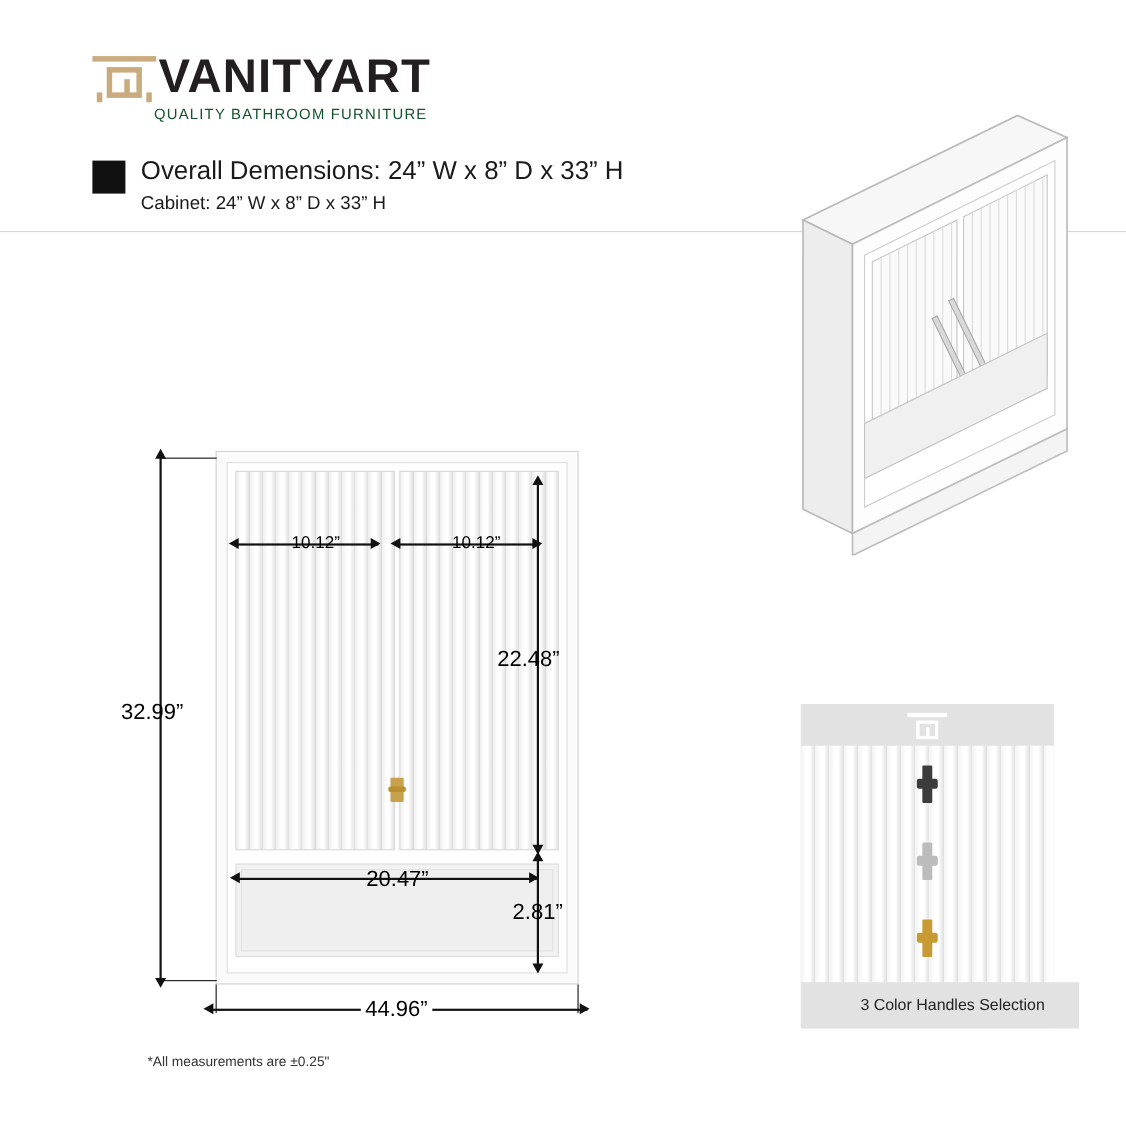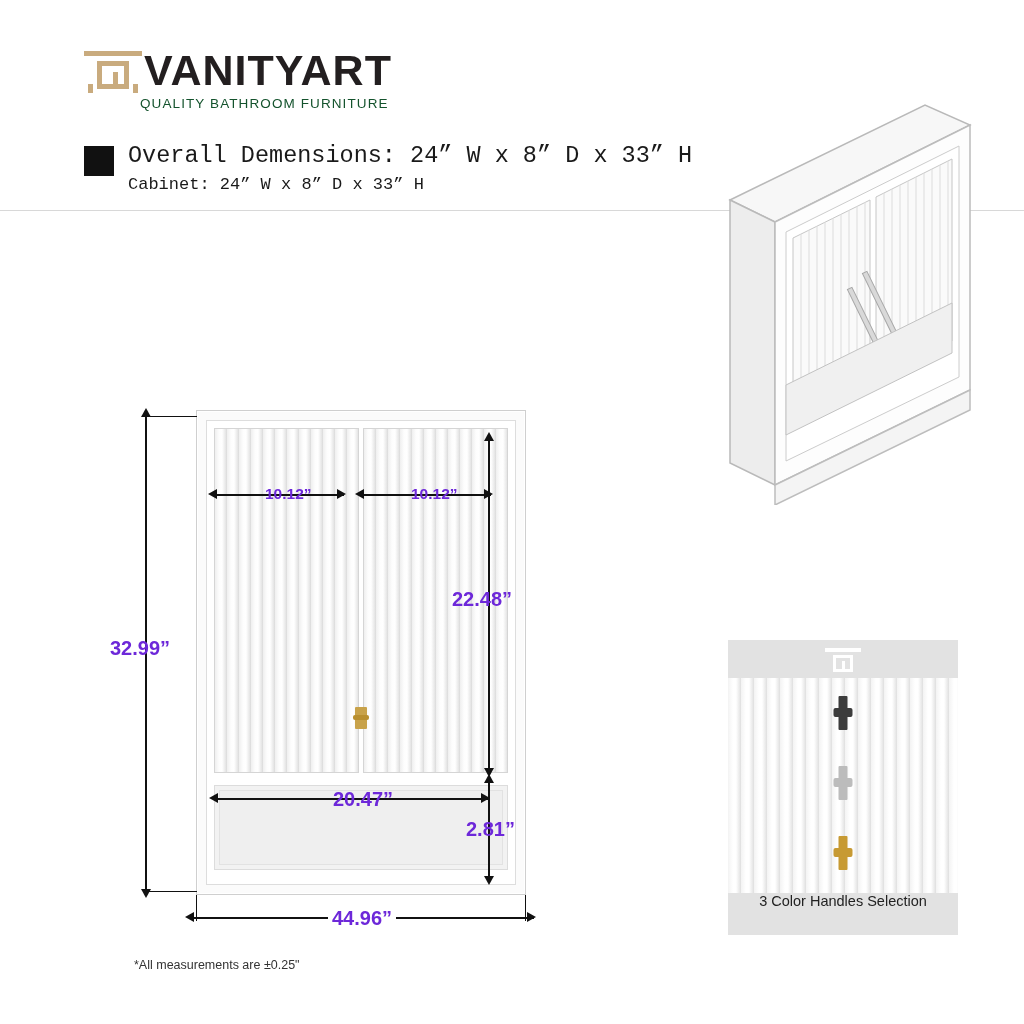--- a/index.html
+++ b/index.html
@@ -17,21 +17,21 @@
   .brand{position:absolute;left:84px;top:46px;display:flex;align-items:center;gap:2px;}
   .brand-logo{width:58px;height:46px;position:relative;}
   .brand-logo .bar-top{position:absolute;left:0;top:3px;width:58px;height:5px;background:#c9ab7e;}
   .brand-logo .box{position:absolute;left:13px;top:13px;width:32px;height:28px;border:5px solid #c9ab7e;box-sizing:border-box;}
   .brand-logo .box:after{content:"";position:absolute;left:11px;top:6px;width:5px;height:16px;background:#c9ab7e;}
   .brand-logo .leg-l{position:absolute;left:4px;top:36px;width:5px;height:9px;background:#c9ab7e;}
   .brand-logo .leg-r{position:absolute;right:4px;top:36px;width:5px;height:9px;background:#c9ab7e;}
   .brand-name{font-size:43px;font-weight:bold;letter-spacing:1px;color:#231f20;}
   .brand-sub{position:absolute;left:140px;top:96px;font-size:13.5px;letter-spacing:1.1px;color:#14532d;}
 
-  .dim-block{position:absolute;left:84px;top:142px;display:flex;align-items:flex-start;gap:14px;font-family:Liberation Mono, monospace;}
+  .dim-block{position:absolute;left:84px;top:142px;display:flex;align-items:flex-start;gap:14px;}
   .dim-square{width:30px;height:30px;background:#111;margin-top:4px;}
   .dim-title{font-size:23.5px;color:#1a1a1a;line-height:1.15;}
   .dim-sub{font-size:17px;color:#1a1a1a;margin-top:6px;}
 
   .hr{position:absolute;left:0;top:210px;width:1024px;height:1px;background:#d8d8d8;}
 
   
   .front{position:absolute;left:196px;top:410px;width:330px;height:485px;}
   .cab-outer{position:absolute;inset:0;background:#fbfbfb;border:1px solid #cfcfcf;box-shadow:inset 0 0 0 1px #ffffff;}
   .cab-frame{position:absolute;left:9px;top:9px;right:9px;bottom:9px;border:1px solid #dddddd;background:#ffffff;}
@@ -51,36 +51,36 @@
   .dimline{position:absolute;background:#111;}
   .h-line{height:1.6px;}
   .v-line{width:1.6px;}
   .arrow{position:absolute;width:0;height:0;}
   .arrow.left{border-top:5px solid transparent;border-bottom:5px solid transparent;border-right:9px solid #111;}
   .arrow.right{border-top:5px solid transparent;border-bottom:5px solid transparent;border-left:9px solid #111;}
   .arrow.up{border-left:5px solid transparent;border-right:5px solid transparent;border-bottom:9px solid #111;}
   .arrow.down{border-left:5px solid transparent;border-right:5px solid transparent;border-top:9px solid #111;}
   .ext{position:absolute;background:#111;width:1.4px;}
   .ext-h{position:absolute;background:#111;height:1.4px;}
-  .dimtext{position:absolute;font-size:15.5px;font-weight:bold;color:#6d28d9;background:transparent;white-space:nowrap;}
+  .dimtext{position:absolute;font-size:15.5px;font-weight:normal;color:#000000;background:transparent;white-space:nowrap;}
   .dimtext.big{font-size:20px;}
 
   
   .iso{position:absolute;left:700px;top:85px;width:300px;height:420px;}
 
   
   .swatch{position:absolute;left:728px;top:640px;width:230px;height:295px;background:#f4f4f4;}
   .swatch-head{position:absolute;left:0;top:0;width:230px;height:38px;background:#e2e2e2;}
   .sw-logo{position:absolute;left:50%;top:7px;transform:translateX(-50%);width:36px;height:27px;}
   .sw-logo .b1{position:absolute;left:0;top:1px;width:36px;height:3.5px;background:#ffffff;}
   .sw-logo .b2{position:absolute;left:8px;top:8px;width:20px;height:17px;border:3.5px solid #ffffff;box-sizing:border-box;}
   .sw-logo .b2:after{content:"";position:absolute;left:6px;top:3px;width:3px;height:9px;background:#ffffff;}
   .sw-body{position:absolute;left:0;top:38px;width:230px;height:215px;
     background:repeating-linear-gradient(to right,#f3f3f3 0px,#ffffff 5px,#ffffff 8px,#e6e6e6 12px,#dedede 13px);}
-  .sw-foot{position:absolute;left:0;bottom:0;width:230px;height:42px;background:#e2e2e2;display:flex;align-items:flex-start;justify-content:center;}
+  .sw-foot{position:absolute;left:0;bottom:0;width:230px;height:42px;background:#e2e2e2;display:flex;align-items:center;justify-content:center;padding-left:23px;}
   .sw-foot span{font-size:14.5px;color:#222;}
   .sw-handle{position:absolute;left:50%;transform:translateX(-50%);width:9px;height:34px;border-radius:1px;}
   .sw-handle:before{content:"";position:absolute;left:-5px;top:12px;width:19px;height:9px;border-radius:2px;}
 
   .note{position:absolute;left:134px;top:958px;font-size:12.5px;color:#333;}
 </style>
 </head>
 <body>
 
 <div class="page">

